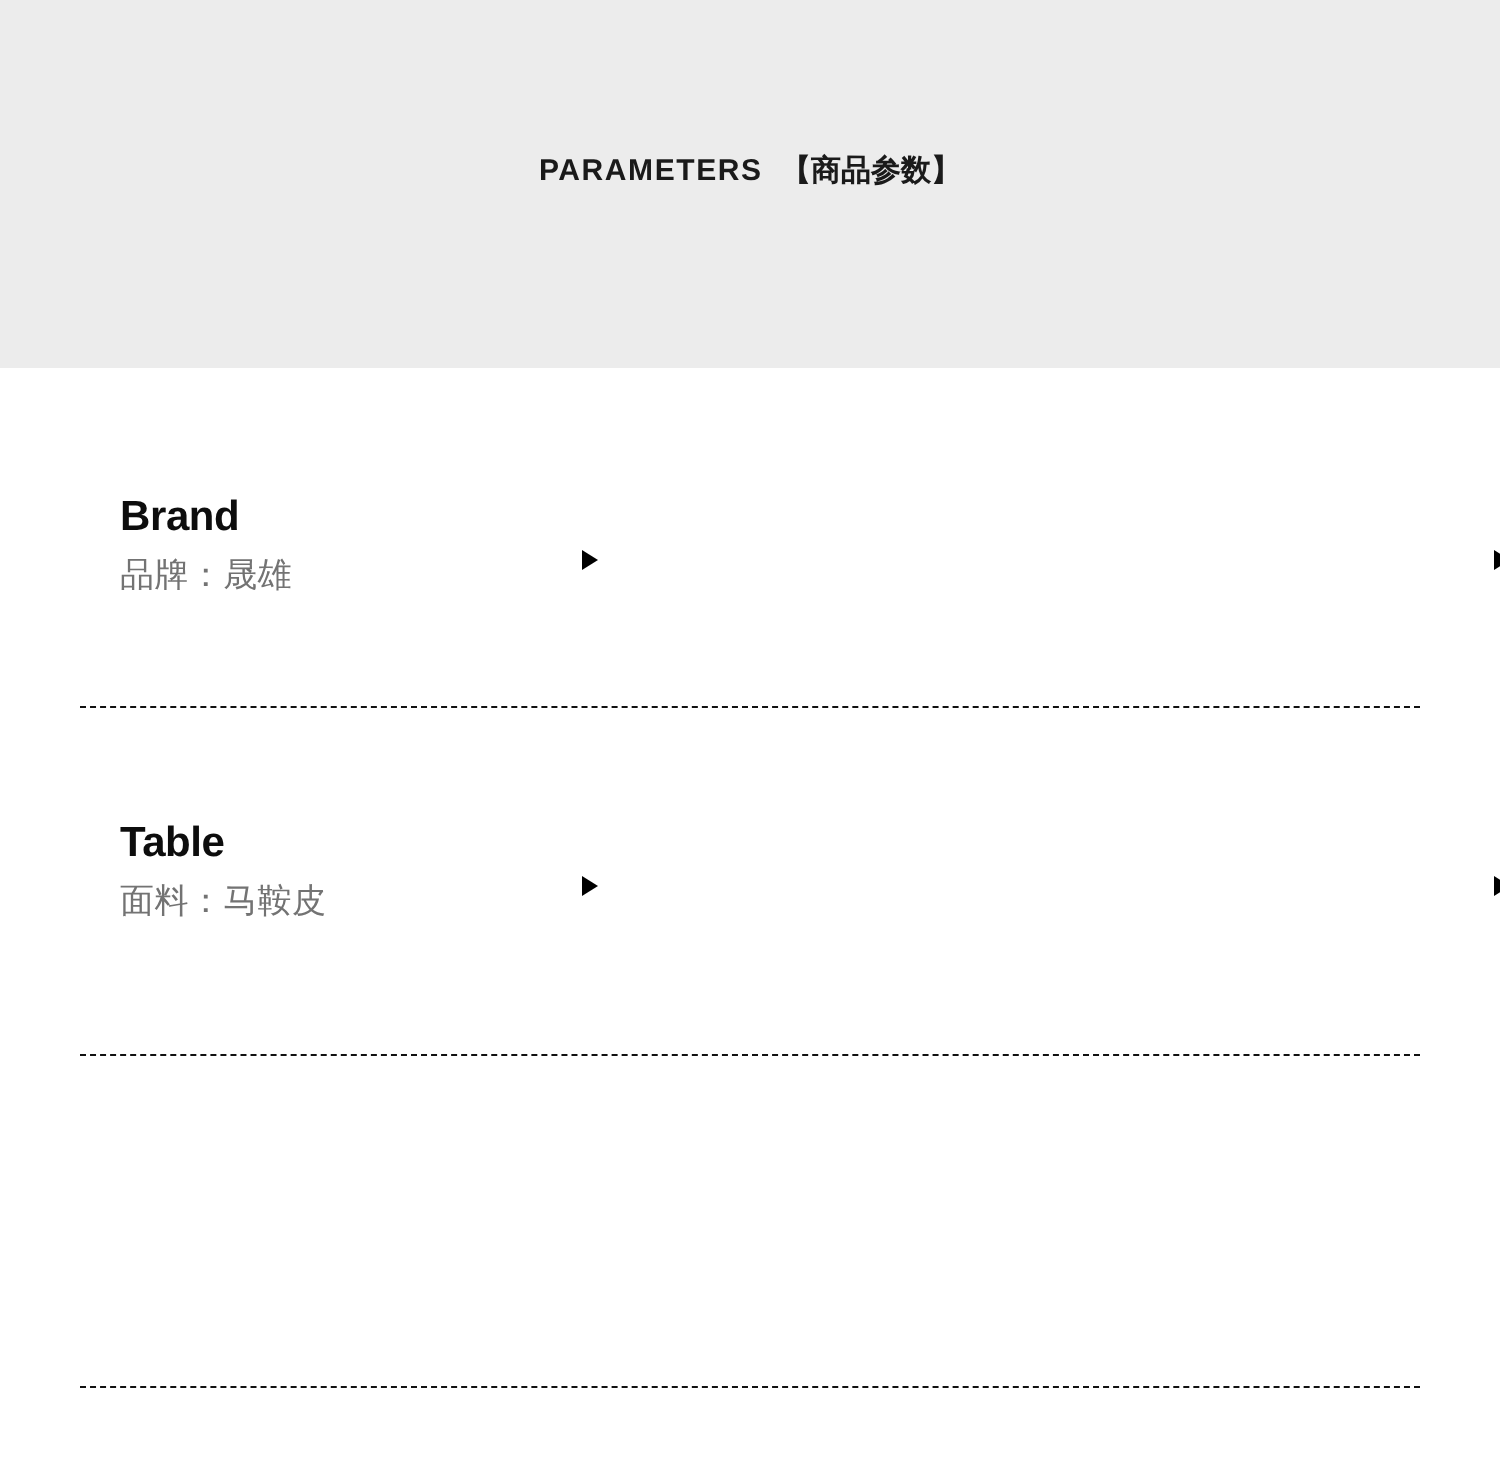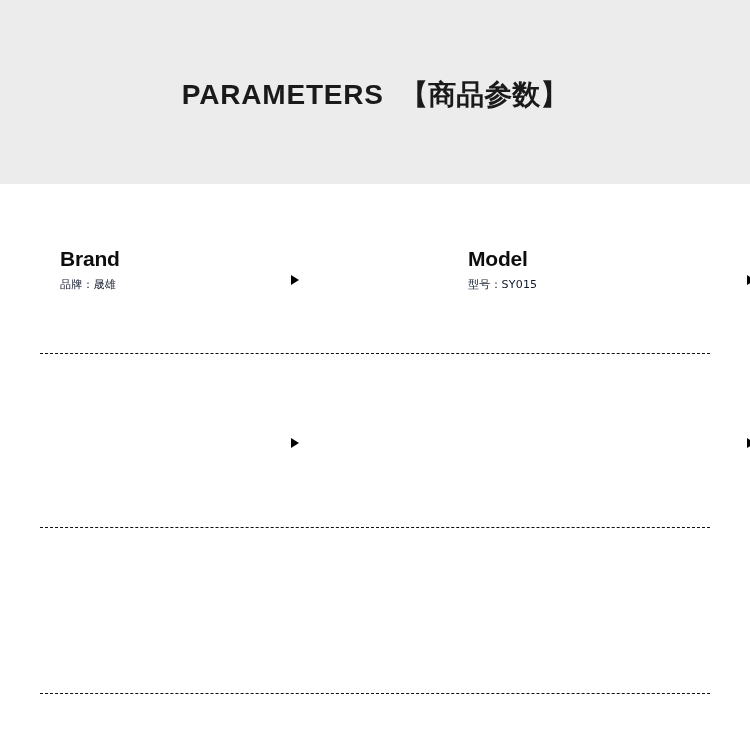--- a/index.html
+++ b/index.html
@@ -28,21 +28,21 @@
     width: 750px;
     height: 184px;
     background: #ececec;
   }
   .header-title {
     position: absolute;
     left: 0;
     top: 76px;
     width: 750px;
     text-align: center;
-    font-size: 28px;
+    font-size: 15px;
     font-weight: bold;
     letter-spacing: 0.4px;
     color: #1a1a1a;
     white-space: nowrap;
     font-family: "Liberation Sans", "DejaVu Sans", sans-serif;
   }
   .header-title .title-en {
     letter-spacing: 0.8px;
   }
   .header-title .title-cn {
@@ -77,22 +77,22 @@
     font-size: 21px;
     font-weight: bold;
     color: #0d0d0d;
     line-height: 1.05;
     letter-spacing: -0.2px;
     white-space: nowrap;
     font-family: "Liberation Sans", "DejaVu Sans", sans-serif;
   }
   .param-value {
     margin-top: 8px;
-    font-size: 11px;
-    color: #0f172a;
+    font-size: 17px;
+    color: #737373;
     line-height: 1.2;
     letter-spacing: 0.2px;
     white-space: nowrap;
     font-family: "DejaVu Sans", "Liberation Sans", sans-serif;
   }
 
   
   .marker {
     position: absolute;
     width: 0;
@@ -126,29 +126,29 @@
 
   <div class="params">
 
     <div class="param-row row-1">
       <div class="param-cell col-left">
         <div class="param-label">Brand</div>
         <div class="param-value">品牌：晟雄</div>
       </div>
       <div class="marker col-left"></div>
 
-      <div class="param-cell col-right">
-        <div class="param-label">Model</div>
-        <div class="param-value">型号：SY015</div>
-      </div>
       <div class="marker col-right"></div>
 
     </div>
 
     <div class="param-row row-2">
+      <div class="param-cell col-left">
+        <div class="param-label">Table</div>
+        <div class="param-value">面料：马鞍皮</div>
+      </div>
       <div class="marker col-left"></div>
 
       <div class="param-cell col-right">
       </div>
       <div class="marker col-right"></div>
     </div>
 
 
   </div>
 

